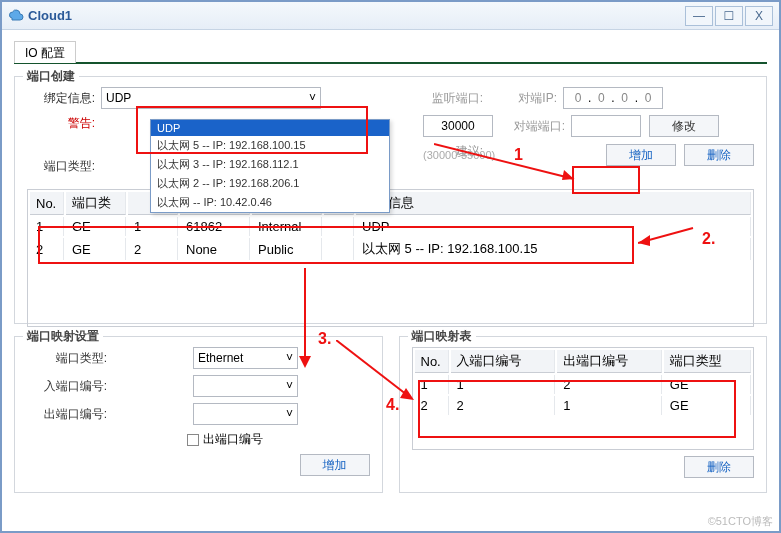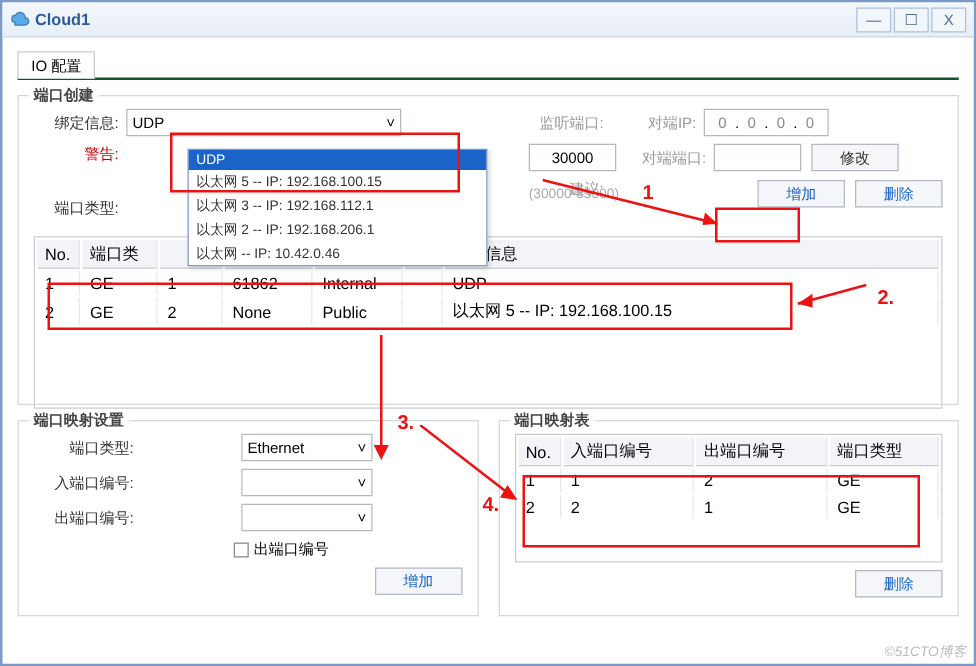--- a/index.html
+++ b/index.html
@@ -31,21 +31,21 @@
 .dropdown .opt { padding: 2px 6px; white-space: nowrap; font-size: 11px; color: #333; }
 .dropdown .opt.sel { background: #1a63c9; color: #fff; }
 .table { width: 100%; border: 1px solid #c9cdd4; }
 .table th, .table td { text-align: left; padding: 2px 6px; font-weight: normal; border-right: 1px solid #e5e8ec; font-size: 13px; }
 .table th { background: #f2f4f7; border-bottom: 1px solid #c9cdd4; height: 22px; }
 .table td { height: 18px; }
 .table tbody tr.empty td { height: 14px; border-right: none; }
 .lower { display: flex; gap: 16px; margin-top: 12px; }
 .lower .fieldset { flex: 1; margin-top: 0; }
 .checkbox { width: 12px; height: 12px; border: 1px solid #888; display: inline-block; margin-right: 4px; vertical-align: middle; }
-.watermark { position: absolute; right: 6px; bottom: 2px; color: #bbb; font-size: 11px; font-style: italic; }
+.watermark { position: absolute; right: 6px; bottom: 2px; color: #bbb; font-size: 11px; }
 
 
 .anno { position: absolute; border: 2px solid #e11; pointer-events: none; z-index: 20; }
 .anno-text { position: absolute; color: #e11; font-size: 16px; font-weight: bold; z-index: 21; pointer-events: none; }
 .arrow { position: absolute; z-index: 20; pointer-events: none; }
 .tri { width:0; height:0; position:absolute; }
 </style>
 </head>
 <body>
 

